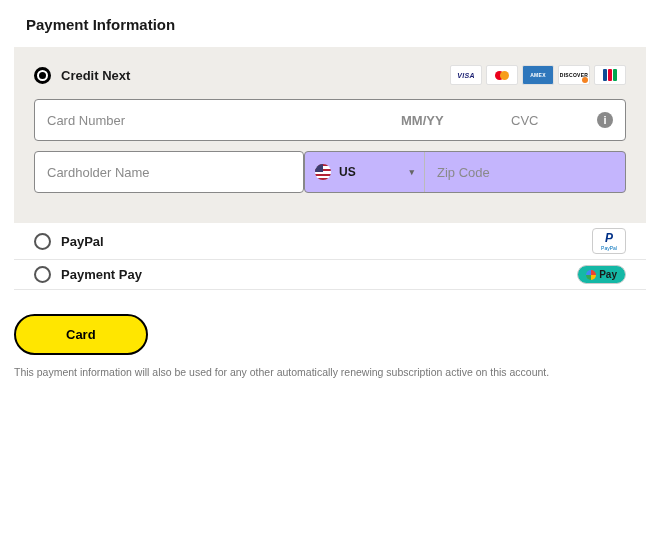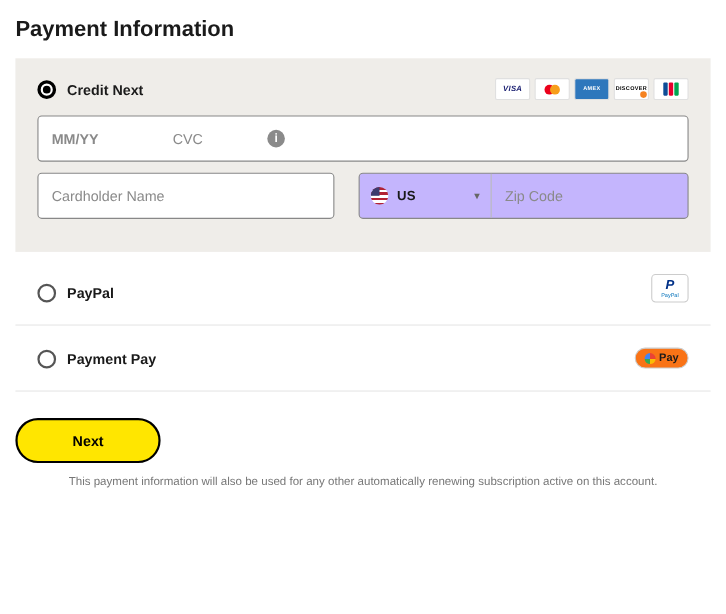--- a/index.html
+++ b/index.html
@@ -4,23 +4,23 @@
 <style>
   * { box-sizing: border-box; margin: 0; padding: 0; }
   body {
     font-family: Arial, Helvetica, sans-serif;
     background: #fff;
     width: 660px;
     padding: 10px 14px 20px 14px;
     color: #1a1a1a;
   }
   .heading {
-    font-size: 20px;
+    font-size: 15px;
     font-weight: 700;
-    margin: 6px 0 14px 0;
+    margin: 6px 0 14px 12px;
   }
   .card-panel {
     background: #efede9;
     padding: 18px 20px 30px 20px;
   }
   .option-row {
     display: flex;
     align-items: center;
     justify-content: space-between;
     padding: 14px 20px;
@@ -77,21 +77,21 @@
   }
   .cn { flex: 1 1 auto; }
   .mm { width:110px;font-weight:bold; }
   .cvc { width:80px; }
   .info-icon {
     width:16px; height:16px; border-radius:50%; background:#8a8a8a; color:#fff;
     font-size:11px; font-weight:700; display:flex; align-items:center; justify-content:center;
     margin-left:6px;
   }
   .card-fields-2 {
-    display:flex; gap:22px;
+    display:flex; gap:0;
   }
   .name-field {
     flex: 0 0 270px;
     border:1px solid #888; border-radius:4px; background:#fff; height:42px;
     display:flex; align-items:center; padding:0 12px;
   }
   .name-field input { border:none; outline:none; font-size:13px; width:100%; background:transparent;}
   .combo {
     flex:1; display:flex; border:1px solid #888; border-radius:4px; background:#c4b5fd; height:42px;
     align-items:stretch;
@@ -106,51 +106,51 @@
     background: linear-gradient(180deg,#b22234 0 15%,#fff 15% 30%,#b22234 30% 45%,#fff 45% 60%,#b22234 60% 75%,#fff 75% 90%,#b22234 90% 100%);
     position:relative; overflow:hidden; flex:none;
   }
   .flag::before { content:""; position:absolute; top:0; left:0; width:8px; height:8px; background:#3c3b6e; }
   .chev { font-size:9px; color:#666; }
   .zip { flex:1; display:flex; align-items:center; padding:12px 12px; }
   .zip input { border:none; outline:none; font-size:13px; width:100%; background:transparent;}
 
   .alt-section { }
   .alt-row {
-    display:flex; align-items:flex-end; justify-content:space-between;
-    padding:20px 20px;
+    display:flex; align-items:center; justify-content:space-between;
+    padding:5px 20px;
     border-bottom:1px solid #e6e6e6;
   }
   .pill {
     border:1px solid #ccc; border-radius:4px; padding:3px 6px;
     display:flex; flex-direction:column; align-items:center; justify-content:center;
     min-width:34px; height:26px; background:#fff;
   }
   .pp-mark { font-size:12px; font-weight:800; color:#003087; font-style:italic; line-height:1;}
   .pp-sub { font-size:5px; color:#0070ba; margin-top:1px;}
   .gpay {
     border:1px solid #ccc; border-radius:999px; padding:3px 8px; font-size:10px; font-weight:600;
-    display:flex; align-items:center; gap:3px; background:#f97316;
+    display:flex; align-items:center; gap:3px; background:#14b8a6;
   }
   .gmark { width:10px; height:10px; border-radius:50%;
     background: conic-gradient(#ea4335 0 25%, #fbbc05 25% 50%, #34a853 50% 75%, #4285f4 75% 100%);
   }
 
   .next-btn {
     margin:24px 0 10px 0;
     background:#ffe600;
     border:2px solid #000;
     border-radius:999px;
     padding:11px 50px;
     font-size:13px;
     font-weight:700;
     cursor:pointer;
   }
   .disclaimer {
-    font-size:10.5px; color:#777; line-height:1.4;text-align:center;
+    font-size:10.5px; color:#777; line-height:1.4;
   }
   input::placeholder { color:#8a8a8a; }
 </style>
 </head>
 <body>
 
 
 
 <div class="heading">Payment Information</div>
 
@@ -176,20 +176,21 @@
           <div class="jcb">
             <span class="b1"></span>
             <span class="b2"></span>
             <span class="b3"></span>
           </div>
         </div>
     </div>
   </div>
 
   <div class="card-fields-1">
+    <input class="cn" placeholder="Card Number" style="">
     <input class="mm" placeholder="MM/YY" style="">
     <input class="cvc" placeholder="CVC" style="">
     <span class="info-icon">i</span>
   </div>
 
   <div class="card-fields-2">
     <div class="name-field">
       <input placeholder="Cardholder Name" style="">
     </div>
     <div class="combo">
@@ -223,18 +224,18 @@
       <span class="radio-outer"></span>
       <span>Payment Pay</span>
     </label>
     <div class="gpay">
       <span class="gmark"></span>
       <span>Pay</span>
     </div>
   </div>
 </div>
 
-<button class="next-btn">Next</button>
+<button class="next-btn">Card</button>
 
 <div class="disclaimer">This payment information will also be used for any other automatically renewing subscription active on this account.</div>
 
 
 
 
 </body></html>

